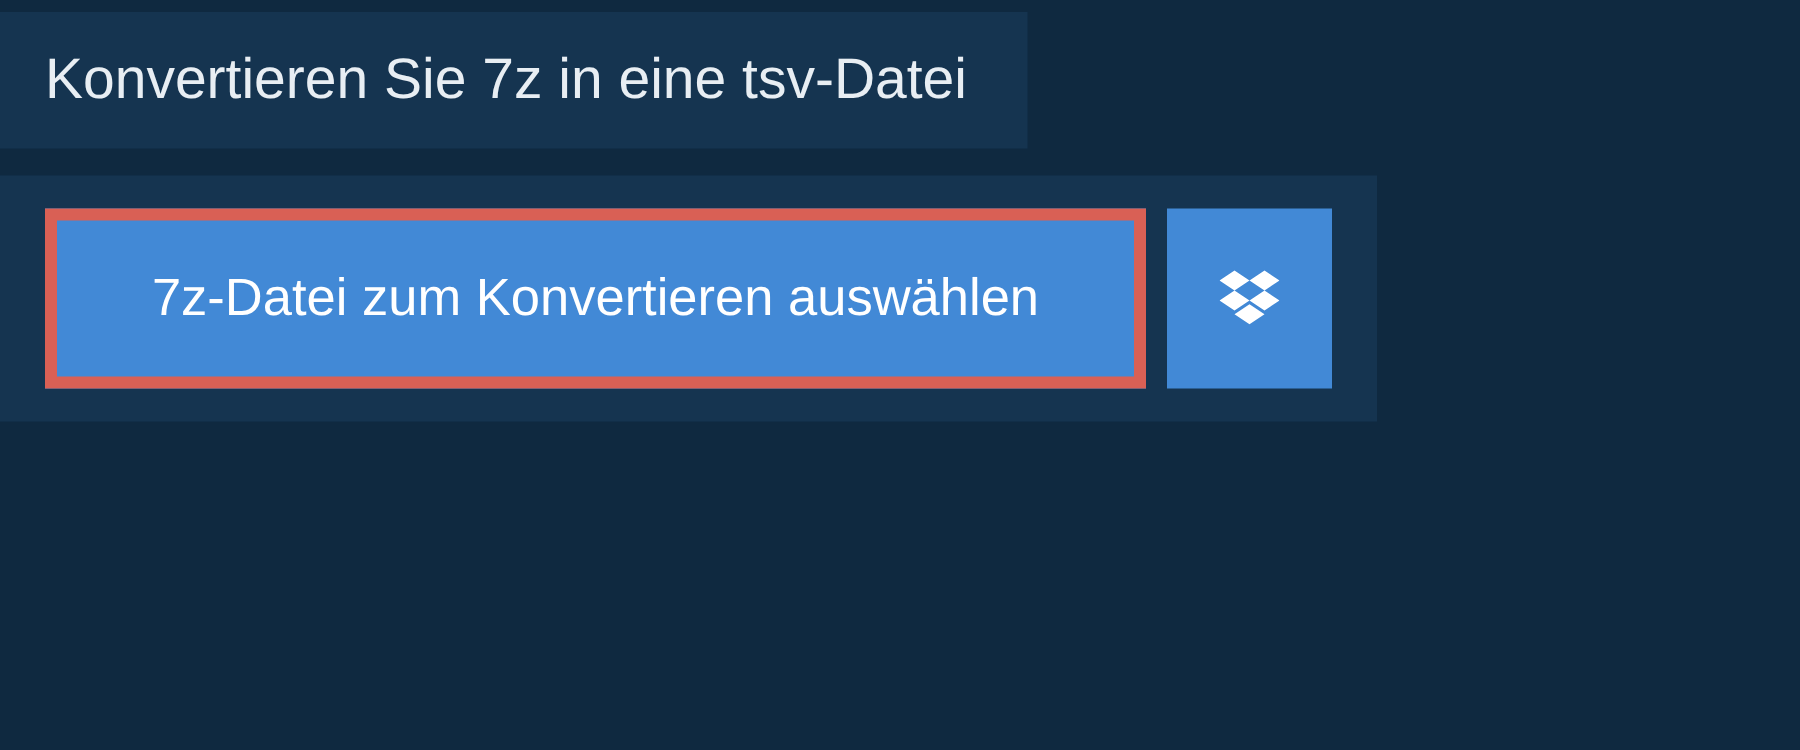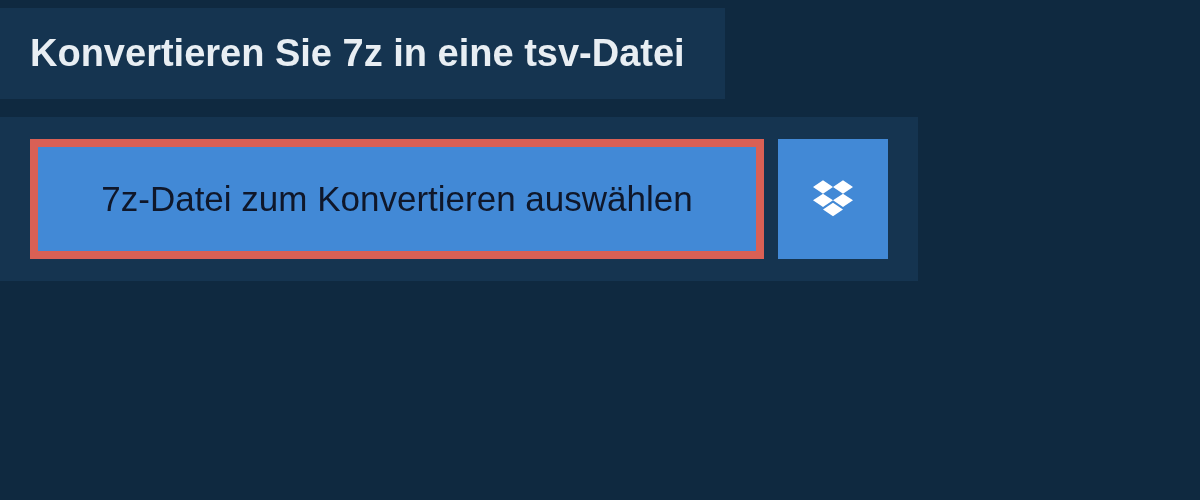--- a/index.html
+++ b/index.html
@@ -16,21 +16,21 @@
     }
     .header-tab {
       background-color: #153450;
       display: inline-block;
       padding: 24px 40px 24px 30px;
       margin-top: 8px;
     }
     .header-title {
       color: #e8eef3;
       font-size: 38px;
-      font-weight: 700;
+      font-weight: 400;
     }
     .upload-panel {
       background-color: #153450;
       margin-top: 18px;
       padding: 22px 30px 22px 30px;
       width: 918px;
       display: flex;
       align-items: stretch;
       gap: 14px;
     }
@@ -38,21 +38,21 @@
       background-color: #4289d6;
       border: 8px solid #d96055;
       flex: 1;
       display: flex;
       align-items: center;
       justify-content: center;
       padding: 32px 20px;
       cursor: pointer;
     }
     .select-file-label {
-      color: #0f172a;
+      color: #ffffff;
       font-size: 35px;
       font-weight: 400;
     }
     .dropbox-button {
       background-color: #4289d6;
       width: 110px;
       display: flex;
       align-items: center;
       justify-content: center;
       cursor: pointer;

